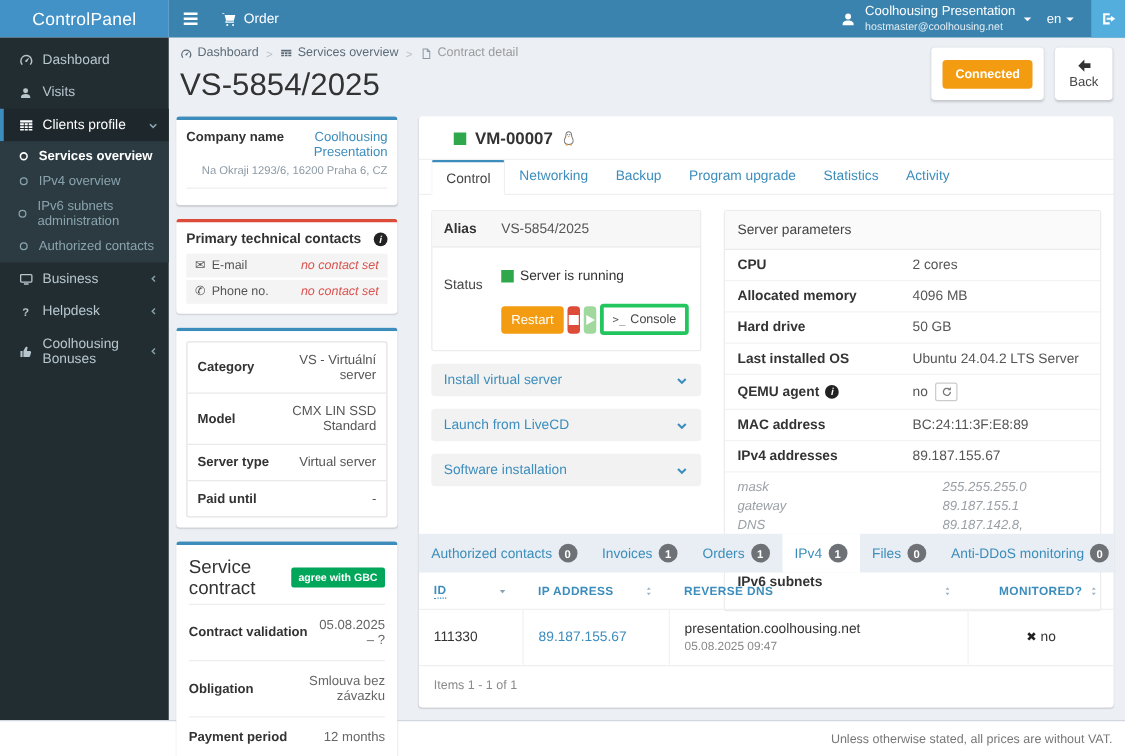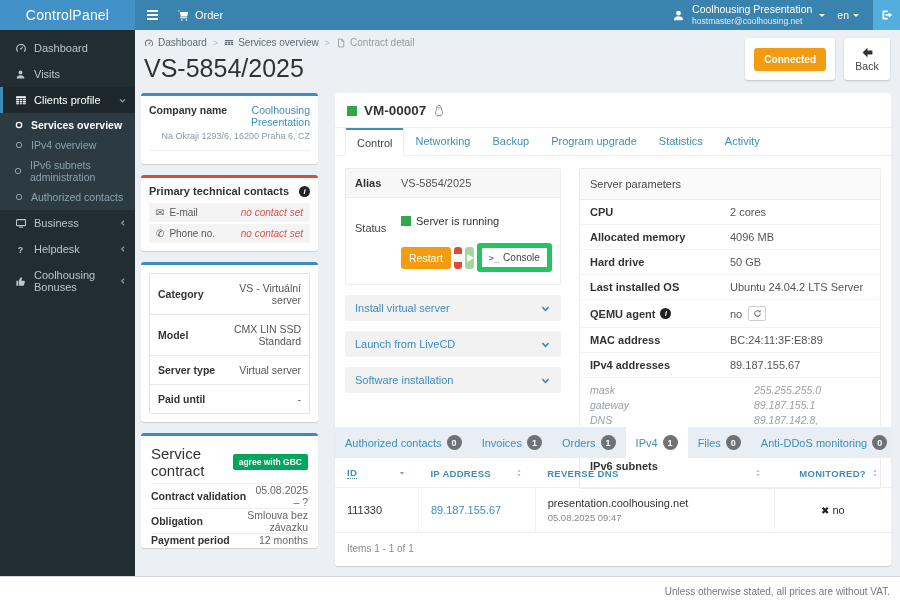--- a/index.html
+++ b/index.html
@@ -77,28 +77,28 @@
   .details-table { border:1px solid #e3e3e3; border-radius:2px; }
   .detail-row { display:flex; justify-content:space-between; align-items:center; gap:6px; padding:8px; font-size:10.5px; }
   .detail-row + .detail-row { border-top:1px solid #e9e9e9; }
   .detail-label { font-weight:bold; white-space:nowrap; }
   .detail-value { color:#555; text-align:right; }
 
   .contract-card { margin-top:9px; padding:9px 10px 2px; }
   .contract-head { display:flex; justify-content:space-between; align-items:center; padding-bottom:4px; }
   .contract-title { font-size:15px; color:#333; }
   .gbc-badge { background:#00a65a; color:#fff; font-size:8.5px; font-weight:bold; padding:3px 6px; border-radius:2px; white-space:nowrap; }
-  .contract-row { display:flex; justify-content:space-between; align-items:center; gap:6px; padding:0 0; font-size:10.5px; border-top:1px solid #eee; }
+  .contract-row { display:flex; justify-content:space-between; align-items:center; gap:6px; padding:10px 0; font-size:10.5px; border-top:1px solid #eee; }
   .contract-row:first-of-type { border-top:none; }
   .contract-label { font-weight:bold; white-space:nowrap; }
   .contract-value { color:#666; text-align:right; }
 
   
   .main-panel { flex:1; background:#fff; border-radius:3px; box-shadow:0 1px 1px rgba(0,0,0,.13); display:flex; flex-direction:column; min-width:0; margin-bottom:10px; }
-  .vm-header { display:flex; align-items:center; gap:7px; padding:10px 12px 9px; border-bottom:1px solid #f0f0f0;text-align:right; }
+  .vm-header { display:flex; align-items:center; gap:7px; padding:10px 28px 9px; border-bottom:1px solid #f0f0f0;text-align:right; }
   .status-sq { width:10px; height:10px; background:#2fa84c; flex-shrink:0; }
   .vm-name { font-weight:bold; font-size:13.5px; }
   .tux { display:flex; color:#666; }
   .tabs { display:flex; padding:0 10px; border-bottom:1px solid #f0f0f0; }
   .tab { padding:7px 11px 6px; font-size:11px; color:#3c8dbc; cursor:pointer; }
   .tab.active { color:#444; background:#fff; border:1px solid #f0f0f0; border-top:2px solid #3c8dbc; border-bottom:1px solid #fff; margin-bottom:-1px; border-radius:2px 2px 0 0; }
 
   .panel-body { display:flex; gap:18px; padding:12px 10px 10px; flex:1; min-height:0; }
   .ctrl-col { width:216px; flex-shrink:0; }
   .alias-card { border:1px solid #ececec; border-radius:2px; }
@@ -108,21 +108,21 @@
   .alias-body { padding:9px 9px 12px; }
   .status-row { display:flex; gap:13px; font-size:11px; }
   .status-key { width:33px; flex-shrink:0; color:#444;margin-top:15px; }
   .status-value { display:flex; align-items:center; gap:5px; color:#333; }
   .vm-buttons { display:flex; align-items:center; gap:3px; margin-top:9px; padding-left:46px; }
   .btn-restart { background:#f39c12; border:none; color:#fff; font-size:10.5px; padding:5px 8px; border-radius:3px; cursor:pointer; font-family:inherit; }
   .btn-stop { width:22px; height:22px; background:#dd4b39; border:none; border-radius:3px; display:flex; align-items:center; justify-content:center; cursor:pointer; }
   .btn-stop::after { content:""; width:8px; height:8px; background:#fff; }
   .btn-play { width:22px; height:22px; background:#a0d89d; border:none; border-radius:3px; display:flex; align-items:center; justify-content:center; cursor:pointer; }
   .btn-play::after { content:""; border-left:7px solid #fff; border-top:4.5px solid transparent; border-bottom:4.5px solid transparent; margin-left:2px; }
-  .btn-console { margin-left:auto; background:#fff; border:5px solid #22c55e; border-radius:3px; color:#444; font-size:10px; padding:4px 7px; display:flex; align-items:center; gap:4px; cursor:pointer; font-family:inherit; }
+  .btn-console { margin-left:auto; background:#fff; border:3px solid #22c55e; border-radius:3px; color:#444; font-size:10px; padding:4px 7px; display:flex; align-items:center; gap:4px; cursor:pointer; font-family:inherit; }
   .console-glyph::before { content:">_"; font-family:"DejaVu Sans Mono",monospace; font-size:8.5px; color:#555; }
   .accordion { margin-top:10px; background:#f2f2f2; border-radius:3px; padding:7px 10px; display:flex; align-items:center; justify-content:space-between; font-size:11px; color:#3c8dbc; cursor:pointer; }
   .acc-chev { color:#3c8dbc; display:flex; }
 
   .params-col { flex:1; min-width:0; }
   .params-panel { border:1px solid #ececec; border-radius:2px; }
   .params-head { padding:9px 10px; background:#fafafa; border-bottom:1px solid #ececec; font-size:11px; color:#444; }
   .param-row { display:flex; align-items:center; padding:6px 10px; font-size:11px; border-bottom:1px solid #f3f3f3; }
   .param-label { width:50%; font-weight:bold; display:flex; align-items:center; gap:5px; }
   .param-value { width:50%; color:#555; display:flex; align-items:center; gap:6px; }

